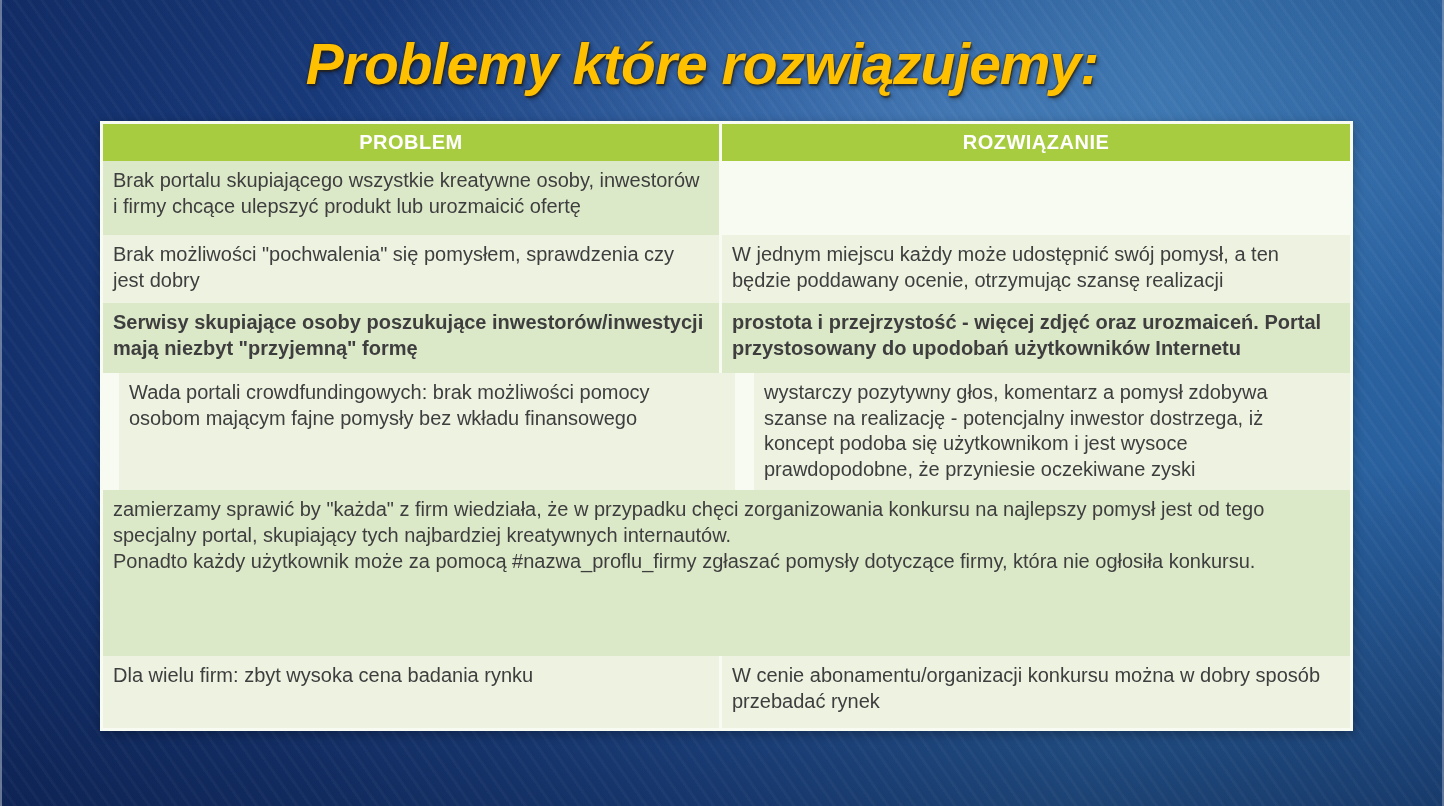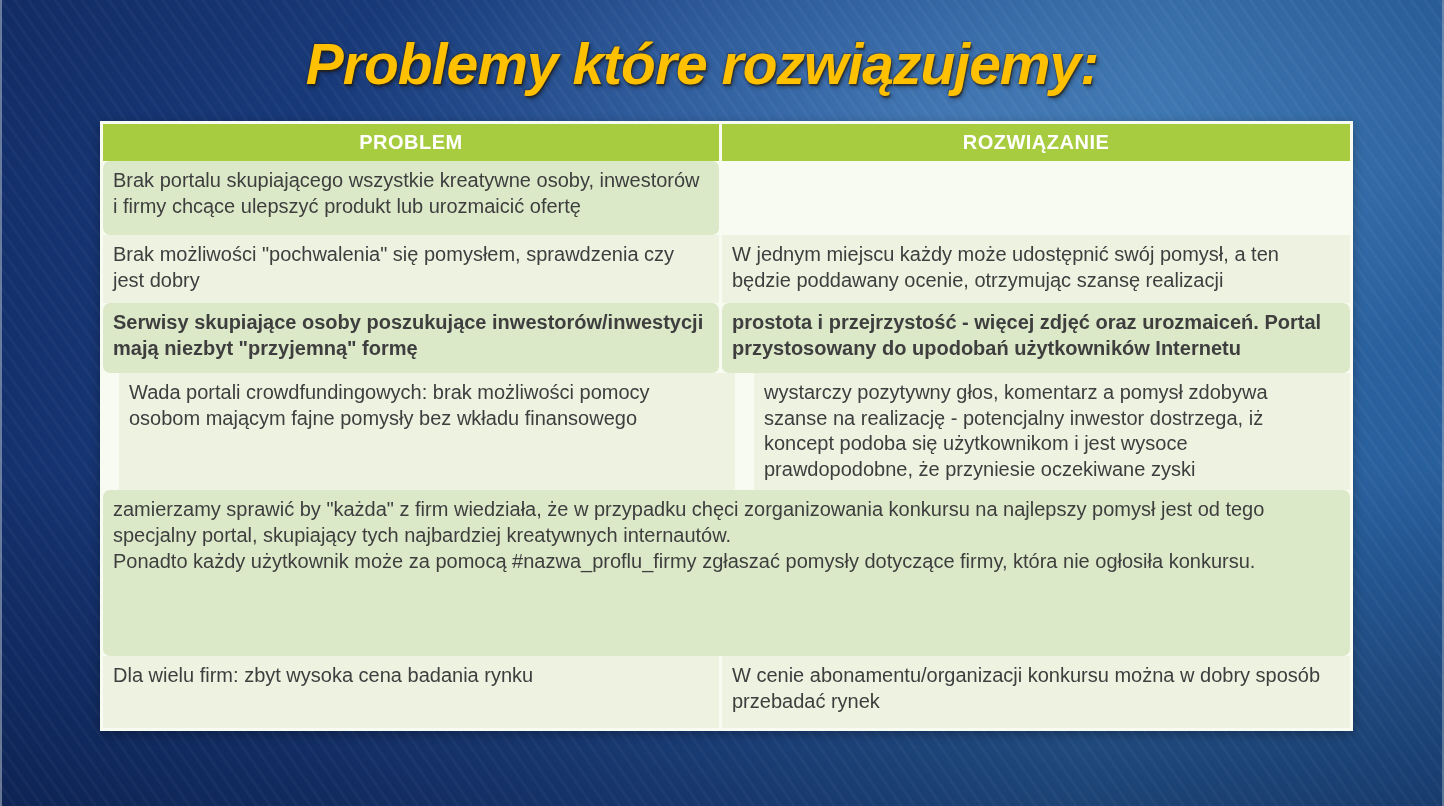--- a/index.html
+++ b/index.html
@@ -63,21 +63,21 @@
     color: #ffffff;
     font-weight: 700;
     font-size: 20px;
     letter-spacing: 0.5px;
     display: flex; align-items: center; justify-content: center;
     padding: 0;
     min-height: 37px;
     white-space: normal;
   }
 
-  .band-a .cell { background: #DCE9C9; border-radius: 7px; } 
+  .band-a .cell { background: #DCE9C9; } 
   .band-b .cell { background: #EDF2E1; } 
 
   .r1 .cell { min-height: 74px; }
   .r2 .cell { min-height: 68px; }
   .r3 .cell { min-height: 70px; font-weight: bold; }
   .r4 .cell { min-height: 115px; margin-left: 16px; }
   .r5 .cell { min-height: 166px; }
   .r6 .cell { min-height: 72px; }
 </style>
 </head>

